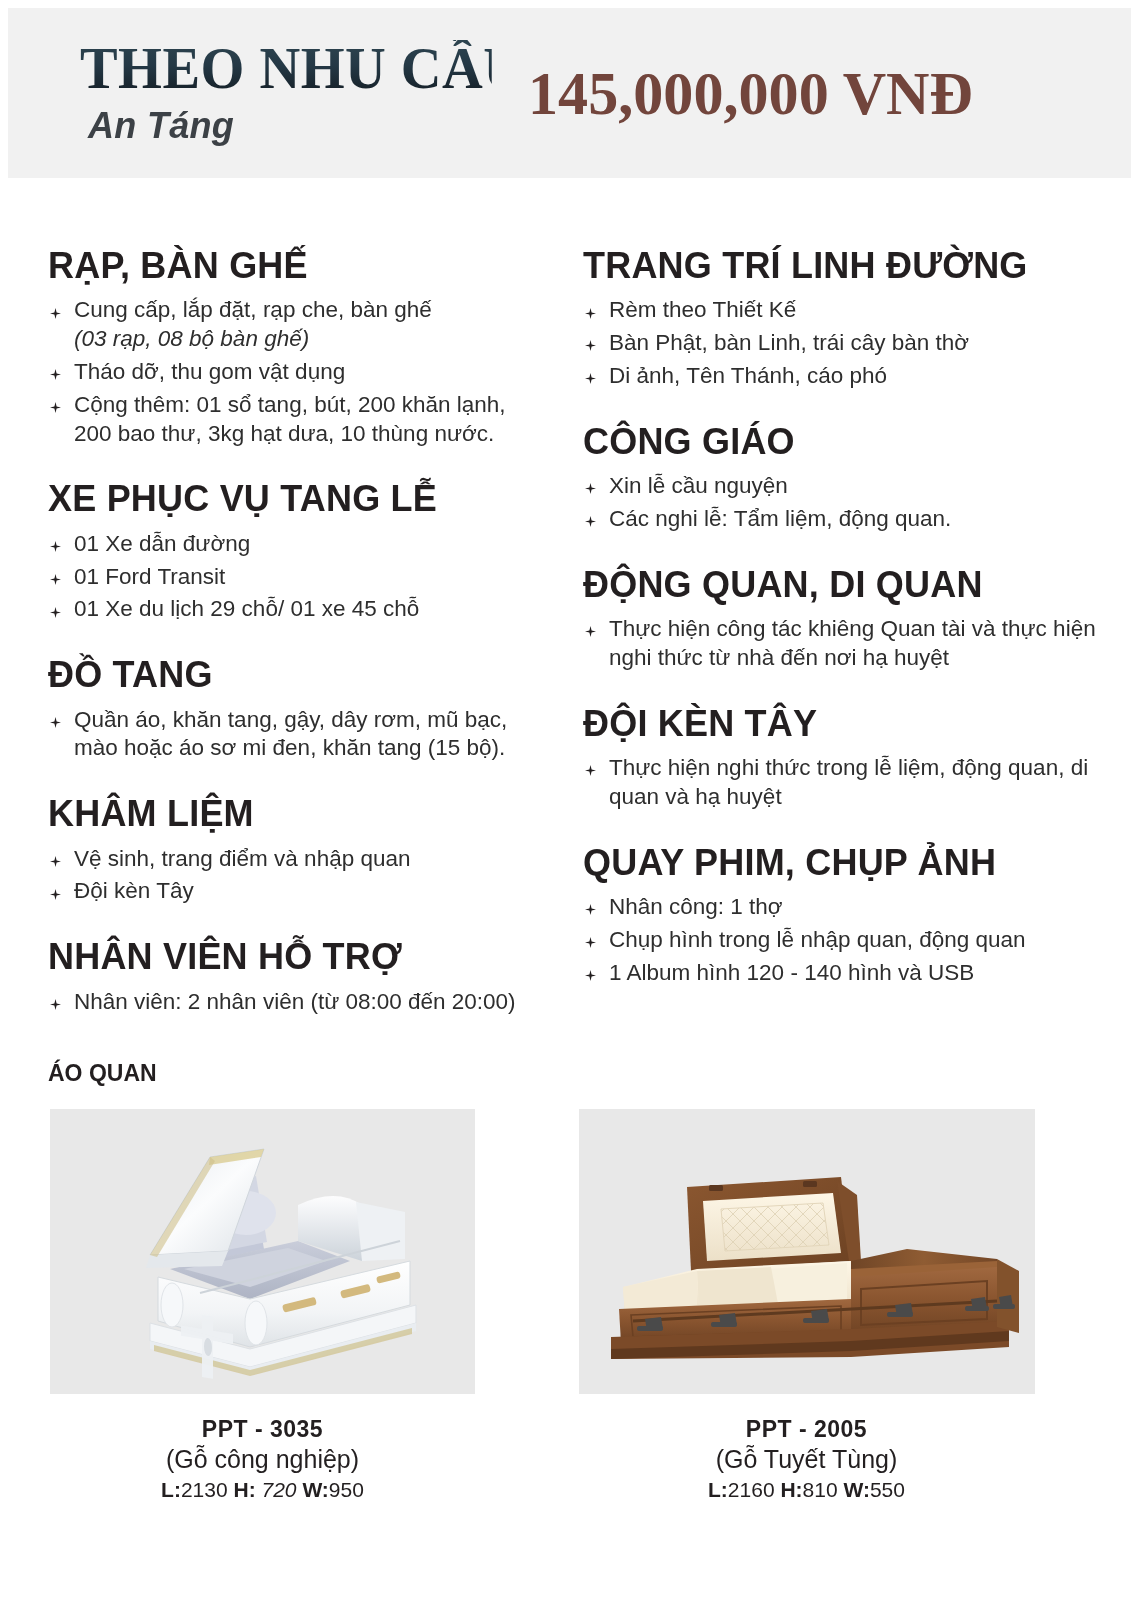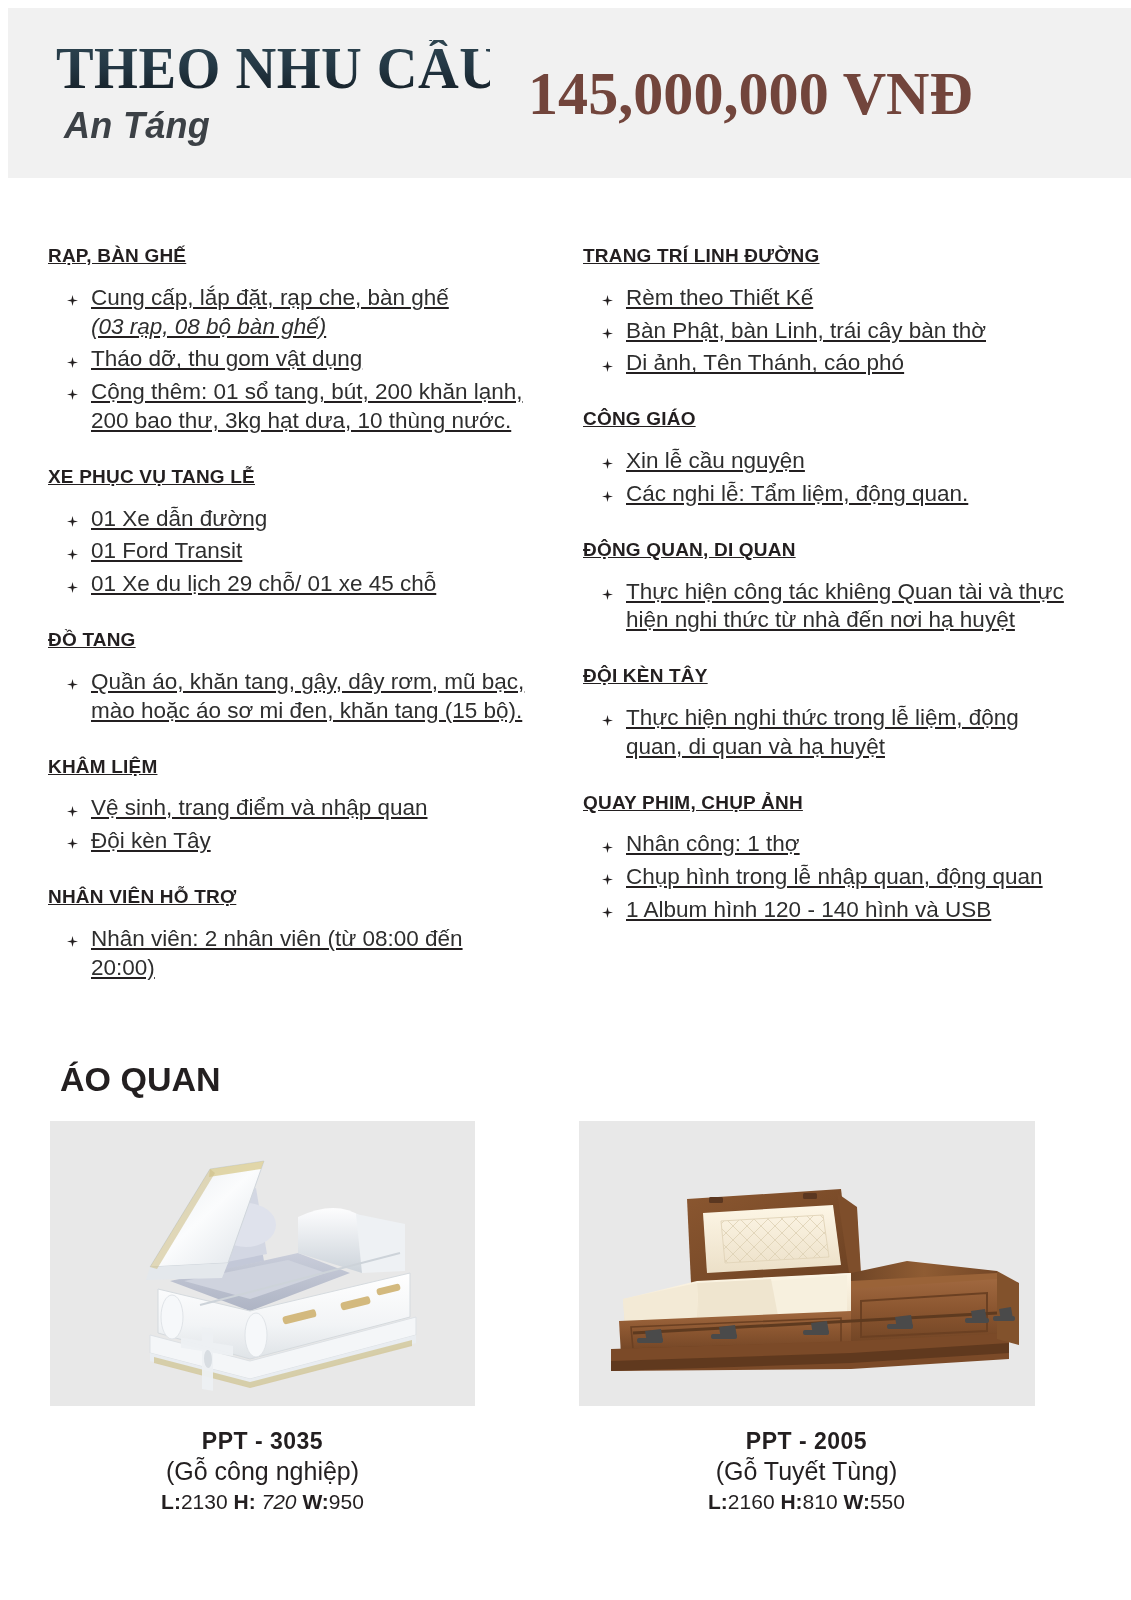--- a/index.html
+++ b/index.html
@@ -21,21 +21,21 @@
     position: absolute;
     left: 8px;
     top: 8px;
     width: 1123px;
     height: 170px;
     background: #f1f1f1;
     display: flex;
     align-items: center;
   }
   .header-left {
-    padding-left: 48px;
+    padding-left: 72px;
     width: 510px;
     box-sizing: border-box;
   }
   .title-main {
     font-family: "Liberation Serif", "DejaVu Serif", serif;
     font-weight: 700;
     font-size: 60px;
     line-height: 0.95;
     letter-spacing: 0.5px;
     transform: scaleX(0.94);
@@ -79,35 +79,33 @@
   }
   .col {
     box-sizing: border-box;
   }
   .col-left  { width: 555px; padding-left: 48px; padding-right: 10px; }
   .col-right { width: 576px; padding-left: 28px; padding-right: 34px; }
 
   h2.section-title {
     font-family: "Liberation Sans", sans-serif;
     font-weight: 700;
-    font-size: 19px;
+    font-size: 36px;
     letter-spacing: 0.2px;
     margin: 0 0 10px 0;
     color: #231f20;
     line-height: 1.15;
-    text-decoration: underline;
   }
   .block { margin-bottom: 30px; }
   .block:last-child { margin-bottom: 0; }
 
   ul.bullets {
     list-style: none;
-    margin: 17px;
+    margin: 0;
     padding: 0;
-    text-decoration: underline;
   }
   ul.bullets li {
     position: relative;
     padding-left: 26px;
     margin-bottom: 4px;
     font-size: 22.5px;
     line-height: 1.28;
     color: #2e2e2e;
     font-weight: 400;
   }
@@ -126,24 +124,24 @@
   }
 
   
   .aoquan {
     position: absolute;
     left: 0;
     top: 1060px;
     width: 1131px;
   }
   .aoquan-title {
-    margin-left: 60px;
+    margin-left: 48px;
     font-family: "Liberation Sans", sans-serif;
     font-weight: 700;
-    font-size: 34px;
+    font-size: 23px;
     color: #231f20;
   }
   .products {
     margin-top: 22px;
     display: flex;
     gap: 16px;
     padding-left: 50px;
     padding-right: 40px;
   }
   .product { width: 50%; }

